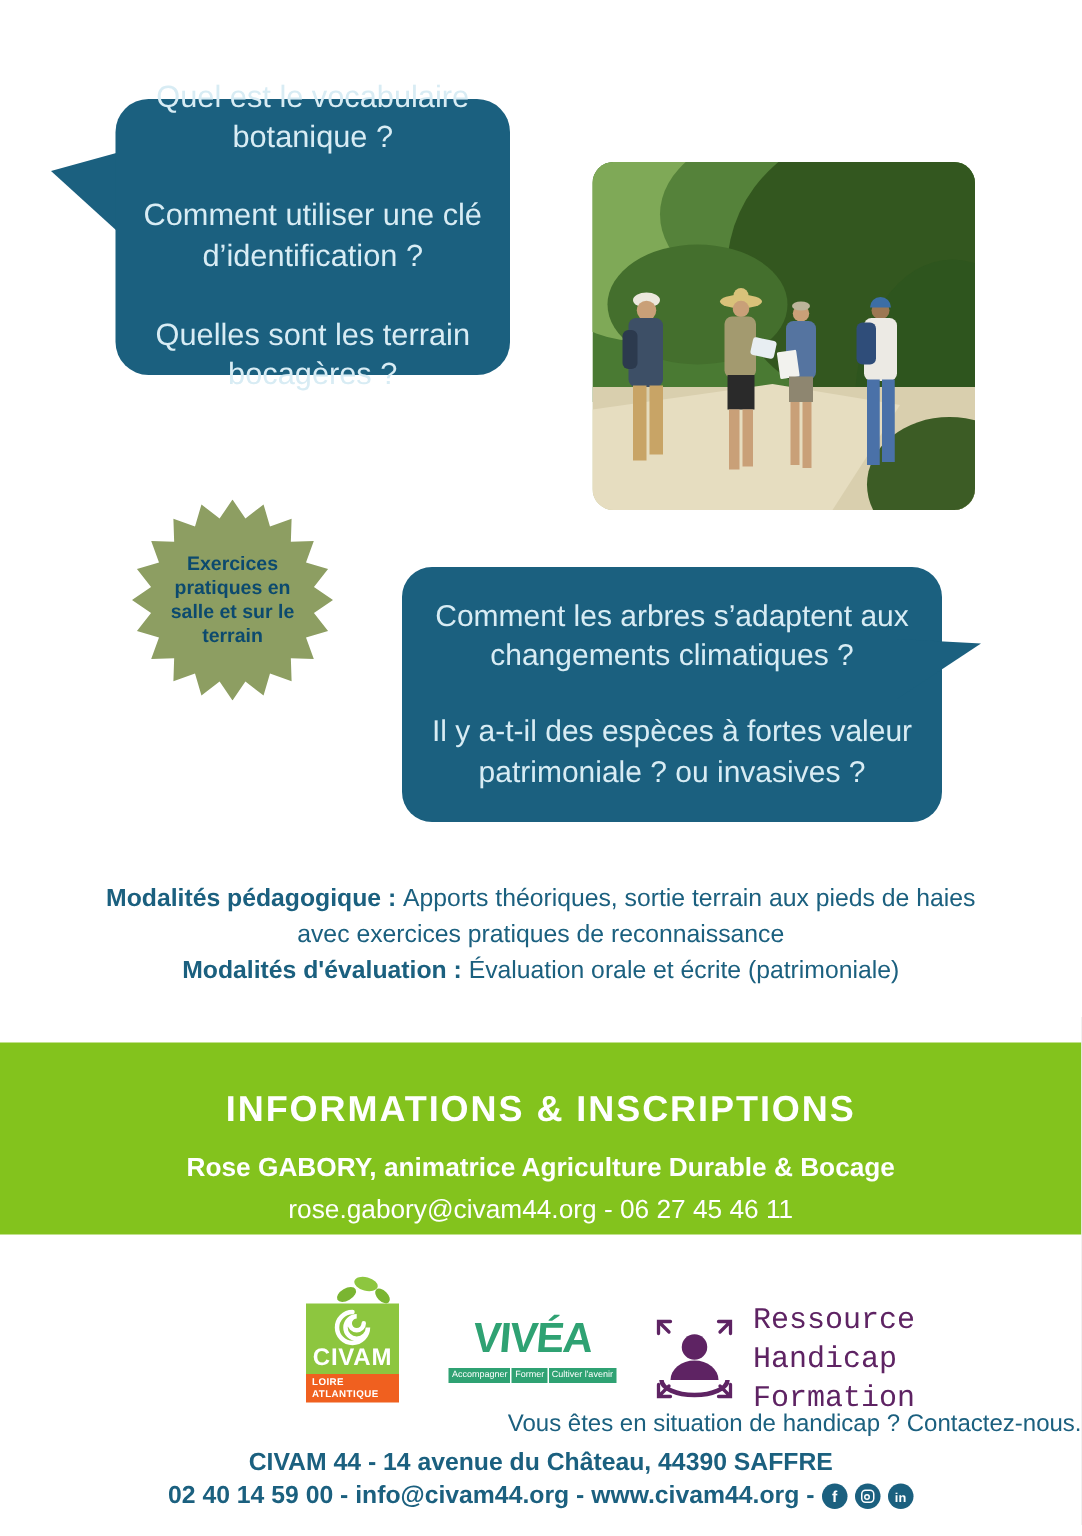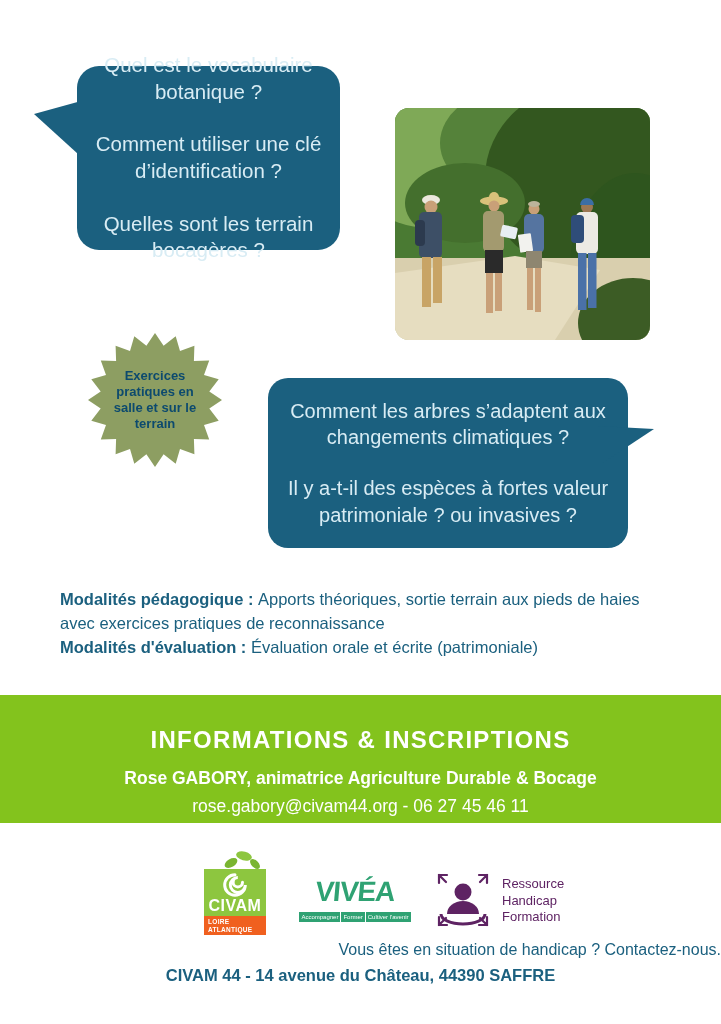--- a/index.html
+++ b/index.html
@@ -22,21 +22,21 @@
   .photo{position:absolute;left:395px;top:108px;width:255px;height:232px;}
 
   
   .badge{position:absolute;left:88px;top:333px;width:134px;height:134px;}
   .badge svg{position:absolute;left:0;top:0;}
   .badge-text{position:absolute;left:0;top:0;right:0;bottom:0;display:flex;align-items:center;
               justify-content:center;text-align:center;color:#0c4a6e;font-weight:bold;
               font-size:13px;line-height:1.25;padding:0 18px;}
 
   
-  .modalites{position:absolute;left:60px;top:588px;width:601px;
+  .modalites{position:absolute;left:60px;top:588px;width:601px;text-align:center;
              color:var(--teal);font-size:16.5px;line-height:1.45;}
   .modalites p{margin:0;}
 
   
   .banner{position:absolute;left:0;top:695px;width:721px;height:128px;
           background:var(--bannerGreen);color:#fff;text-align:center;}
   .banner-title{margin:0;padding-top:31px;font-size:24px;font-weight:800;letter-spacing:1.3px;}
   .banner-name{margin:14px 0 0 0;font-size:17.5px;font-weight:bold;}
   .banner-contact{margin:7px 0 0 0;font-size:17.5px;font-weight:400;}
 
@@ -54,22 +54,22 @@
 
   .vivea{position:absolute;left:298px;top:876px;width:114px;text-align:center;}
   .vivea-word{font-size:28px;font-weight:900;color:var(--viveaGreen);transform:skewX(-5deg);
               letter-spacing:-1px;}
   .vivea-strip{margin-top:4px;display:flex;gap:1px;justify-content:center;}
   .vivea-strip span{background:var(--viveaGreen);color:#fff;font-size:6px;
                     padding:2px 2px;white-space:nowrap;}
 
   .rhf{position:absolute;left:426px;top:866px;display:flex;align-items:center;gap:8px;
        background:#fff;padding:2px 6px;}
-  .rhf-text{font-family:Liberation Sans, sans-serif;color:var(--rhfPurple);
-            font-size:13px;line-height:1.3;}
+  .rhf-text{font-family:Liberation Mono, monospace;color:var(--rhfPurple);
+            font-size:20px;line-height:1.3;}
   .rhf-text div{margin:0;}
 
   
   .footer-handicap{position:absolute;left:0;top:941px;width:721px;text-align:right;
                    color:var(--teal);font-size:16px;}
   .footer-address{position:absolute;left:0;top:966px;width:721px;text-align:center;
                   color:var(--teal);font-size:16.5px;font-weight:bold;}
   .footer-contact{position:absolute;left:0;top:988px;width:721px;color:var(--teal);
                   font-size:16.5px;font-weight:bold;display:flex;justify-content:center;
                   align-items:center;gap:5px;}
@@ -214,14 +214,24 @@
     </svg>
     <div class="rhf-text">
       <div>Ressource</div>
       <div>Handicap</div>
       <div>Formation</div>
     </div>
   </div>
 
   <div class="footer-handicap">Vous êtes en situation de handicap ? Contactez-nous.</div>
   <div class="footer-address">CIVAM 44 - 14 avenue du Château, 44390 SAFFRE</div>
+  <div class="footer-contact">
+    <span>02 40 14 59 00 - info@civam44.org - www.civam44.org -</span>
+    <span class="soc">f</span>
+    <span class="soc ig-outer">
+        <span class="ig-box">
+          <span class="ig-dot"></span>
+        </span>
+      </span>
+    <span class="soc li">in</span>
+  </div>
 
 </div>
 
 </body></html>

